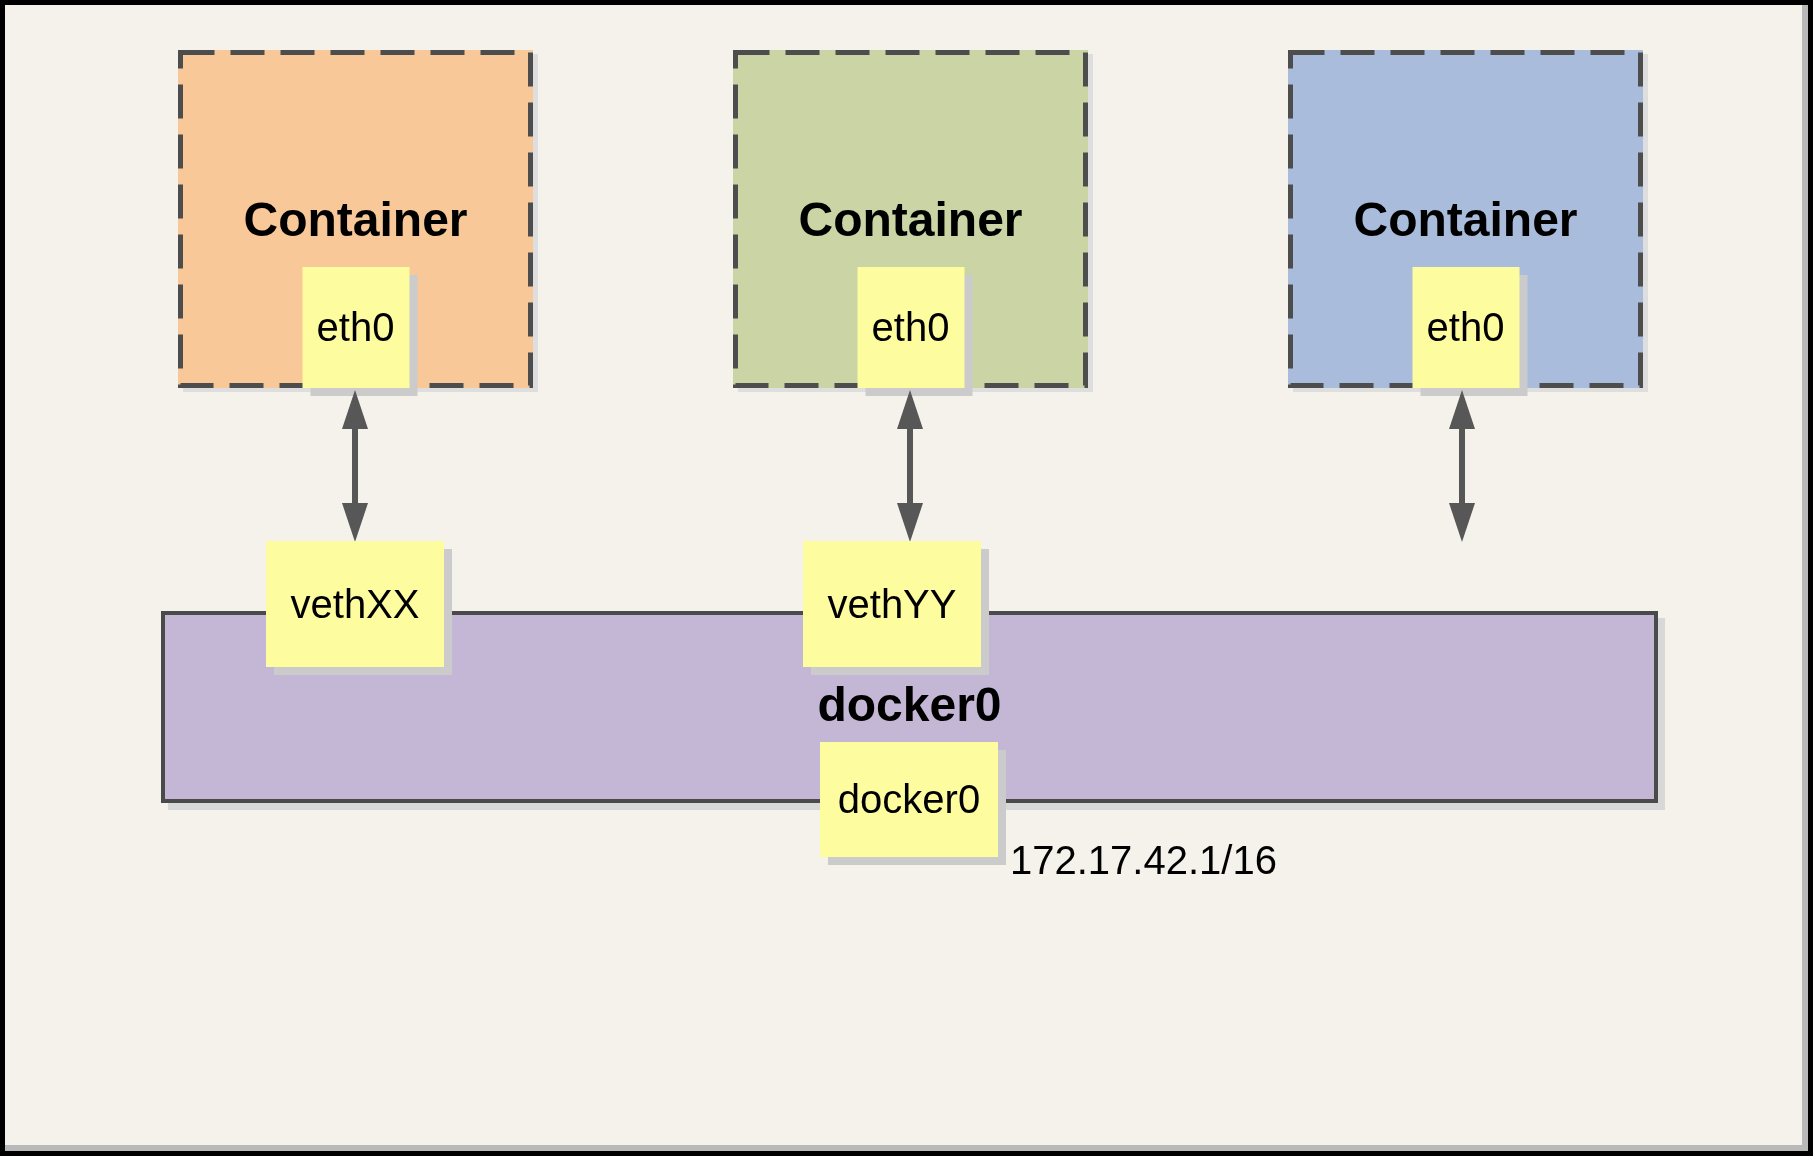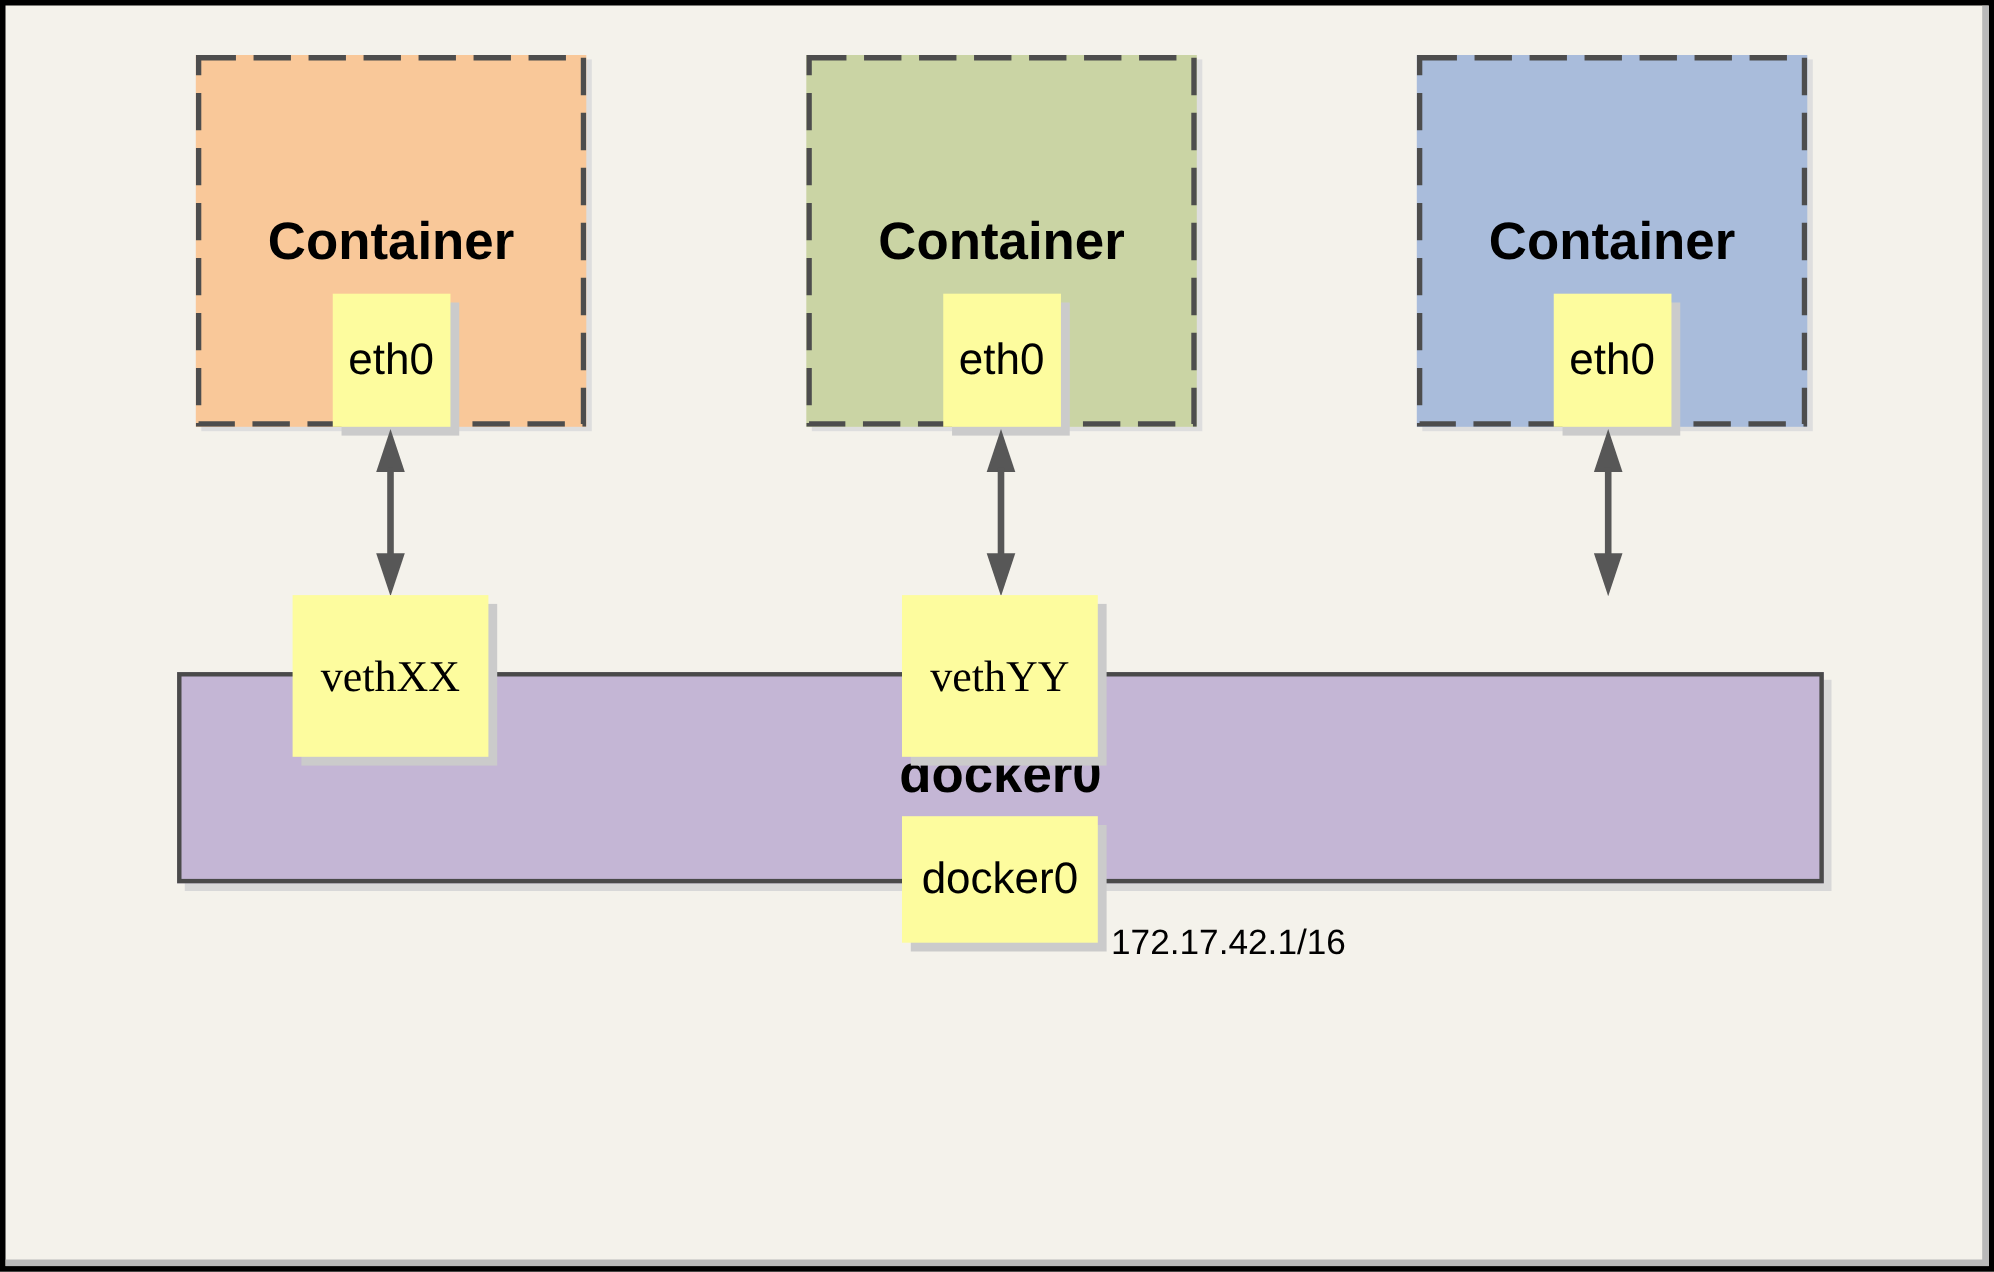--- a/index.html
+++ b/index.html
@@ -29,31 +29,31 @@
     position:absolute;
     display:flex;align-items:center;justify-content:center;
     font-size:40px;
     box-shadow:8px 8px 0 #cbcbcb;
   }
   .eth-chip{width:107px;height:121px;left:50%;bottom:0;transform:translateX(-50%);margin-top:16px;}
 
   .arrow{position:absolute;top:384px;}
   .a1{left:332px}.a2{left:887px}.a3{left:1439px}
 
-  .veth-chip{width:178px;height:147px;top:536px;font-family:Liberation Serif, serif;}
-  .v1{left:261px}.v2{left:815px}.v3{left:1368px}
+  .veth-chip{width:178px;height:126px;top:536px;}
+  .v1{left:261px}.v2{left:798px}.v3{left:1368px}
 
   .bridge-bar{
     position:absolute;left:156px;top:606px;width:1497px;height:192px;
     box-sizing:border-box;border:4px solid #4a4a4a;
     box-shadow:7px 7px 0 #d8d8d8;
   }
   .bridge-title{position:absolute;left:0;right:0;top:62px;text-align:center;font-size:48px;font-weight:bold;}
   .docker-chip{width:178px;height:115px;left:815px;top:737px;}
-  .ip-label{position:absolute;left:1005px;top:833px;font-size:32px;}
+  .ip-label{position:absolute;left:1005px;top:833px;font-size:40px;}
   .host-label{position:absolute;left:0;right:0;top:950px;text-align:center;font-size:90px;}
 </style>
 </head>
 <body>
 
 <div class="frame" style="background-color: rgb(244, 242, 235); border-color: rgb(0, 0, 0);">
 
   <div class="edge-right"></div>
   <div class="edge-bottom"></div>
 

